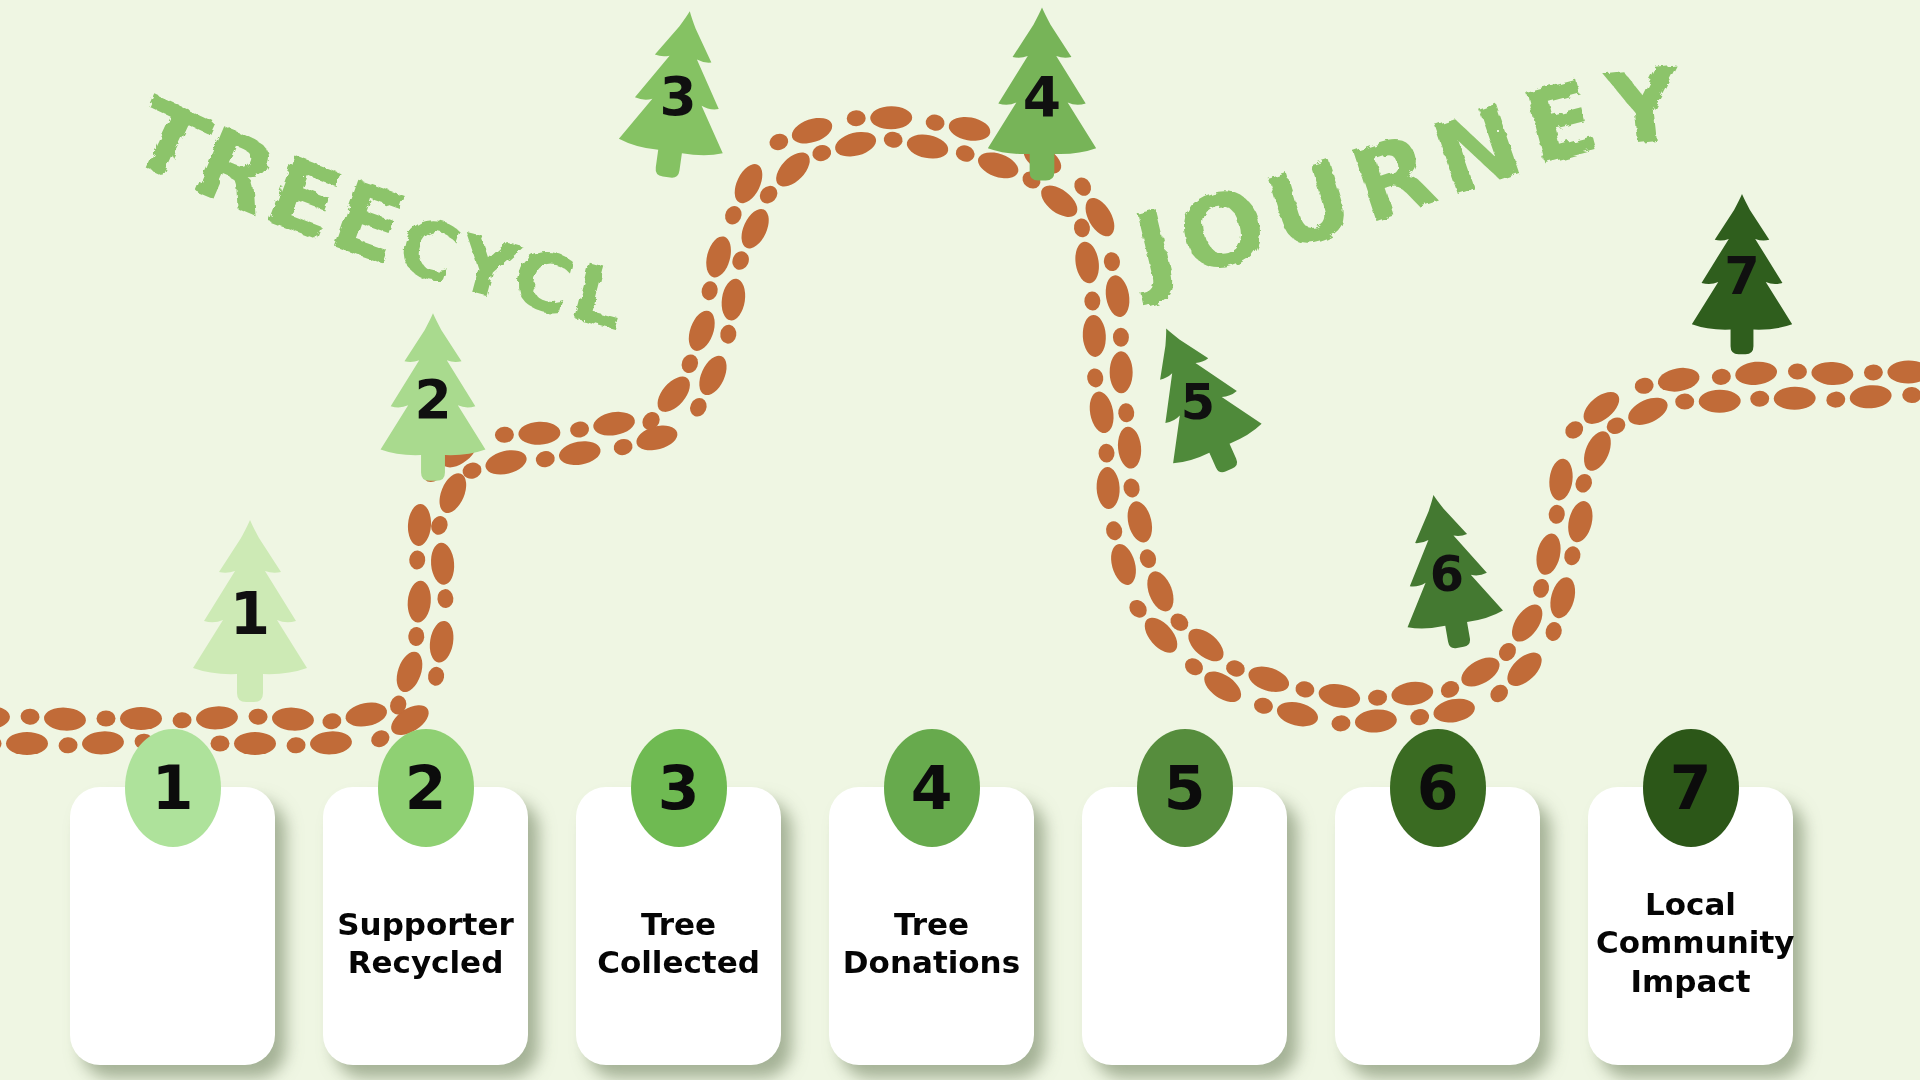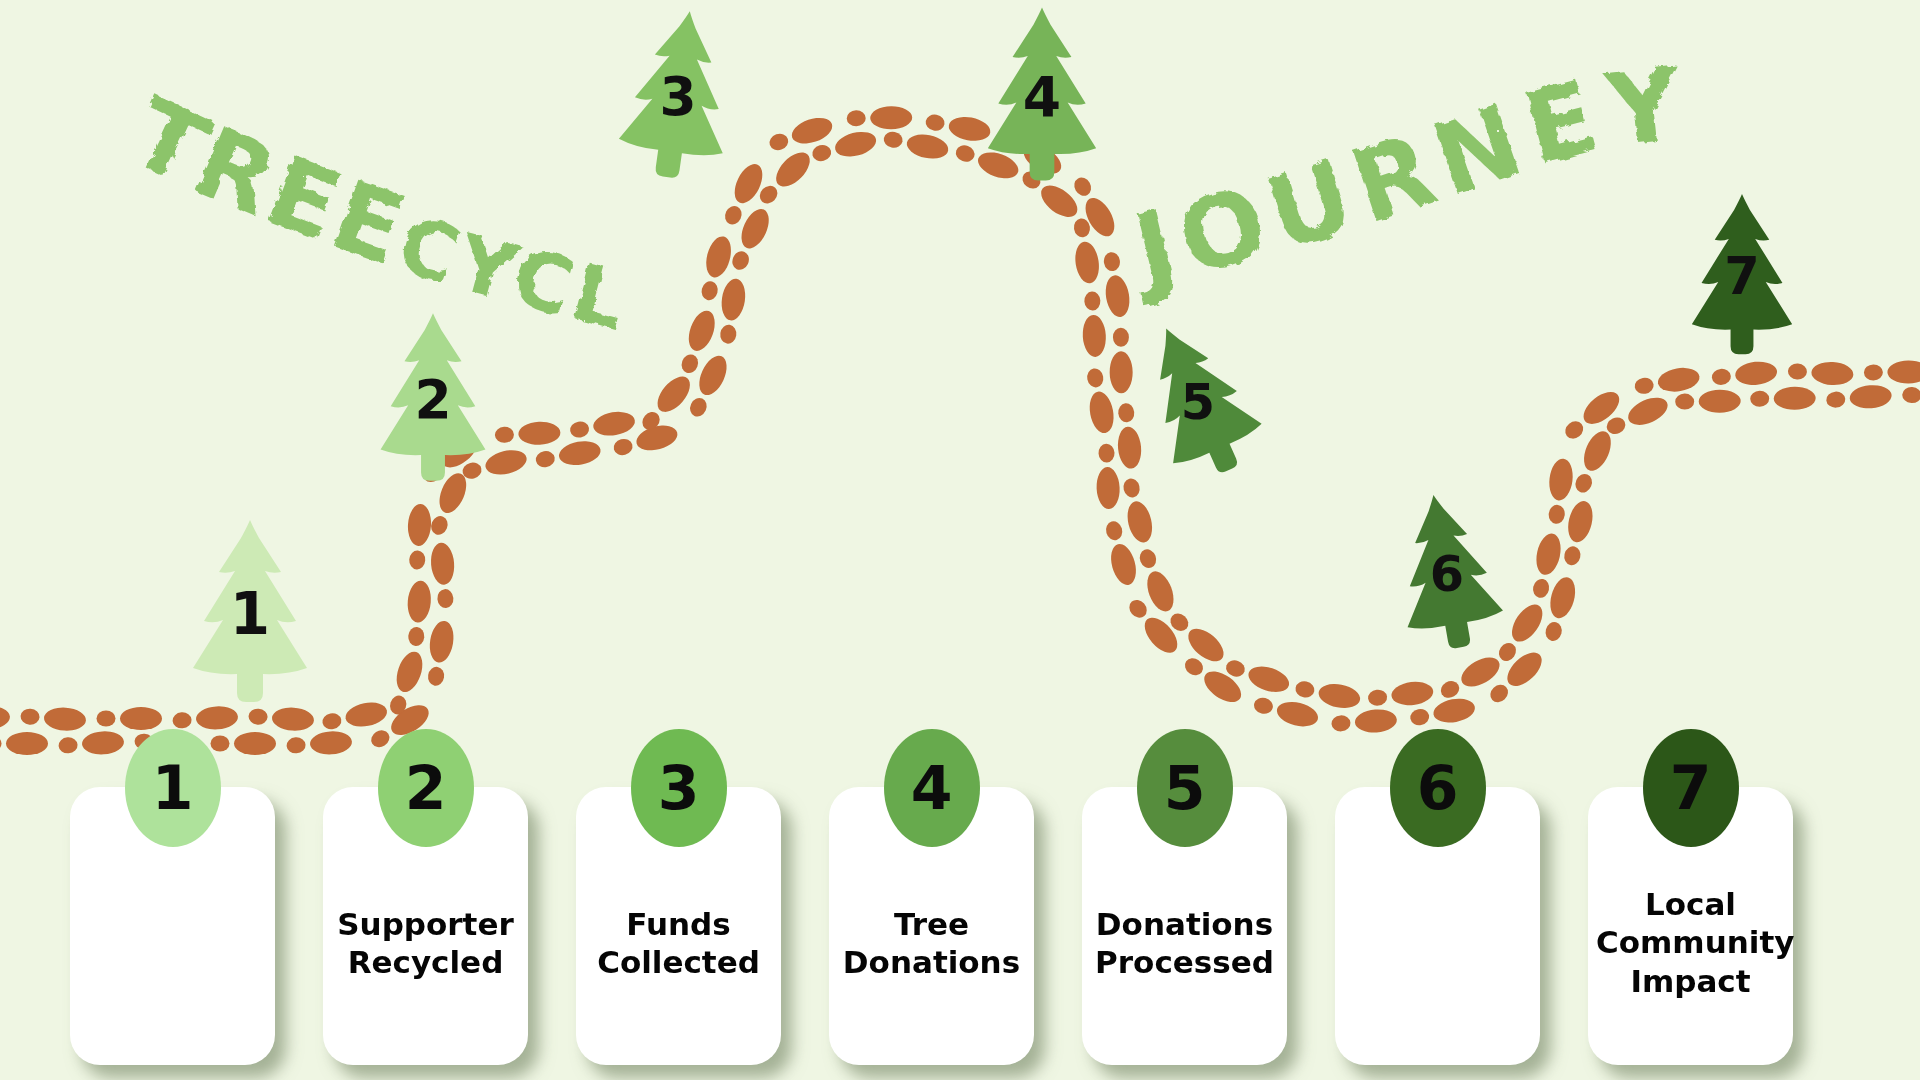--- a/index.html
+++ b/index.html
@@ -213,35 +213,34 @@
     <div class="badge" style="background: rgb(143, 208, 115);">
       <span class="badge-num">2</span>
     </div>
     <div class="label">Supporter Recycled</div>
   </div>
 
   <div class="card">
     <div class="badge" style="background: rgb(111, 186, 82);">
       <span class="badge-num">3</span>
     </div>
-    <div class="label">Funds Collected</div>
+    <div class="label">Tree Collected</div>
   </div>
 
   <div class="card">
     <div class="badge" style="background: rgb(103, 170, 77);">
       <span class="badge-num">4</span>
     </div>
     <div class="label">Tree Donations</div>
   </div>
 
   <div class="card">
     <div class="badge" style="background: rgb(86, 141, 61);">
       <span class="badge-num">5</span>
     </div>
-    <div class="label">Donations Processed</div>
   </div>
 
   <div class="card">
     <div class="badge" style="background: rgb(58, 107, 34);">
       <span class="badge-num">6</span>
     </div>
   </div>
 
   <div class="card">
     <div class="badge" style="background: rgb(44, 87, 24);">

